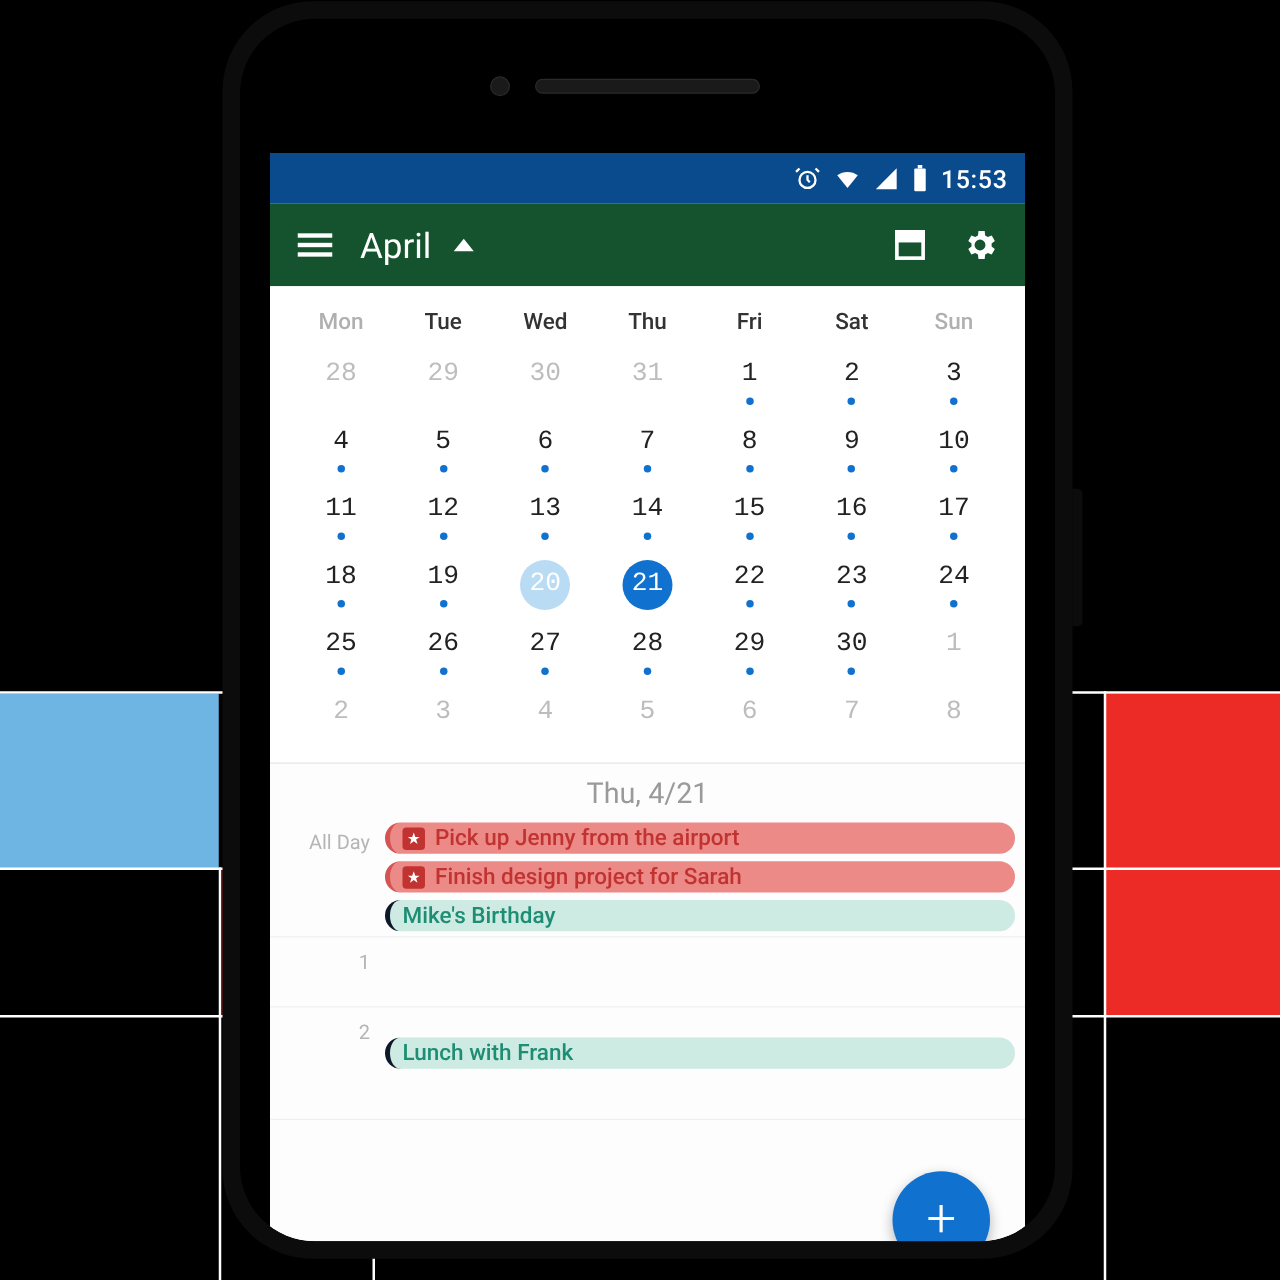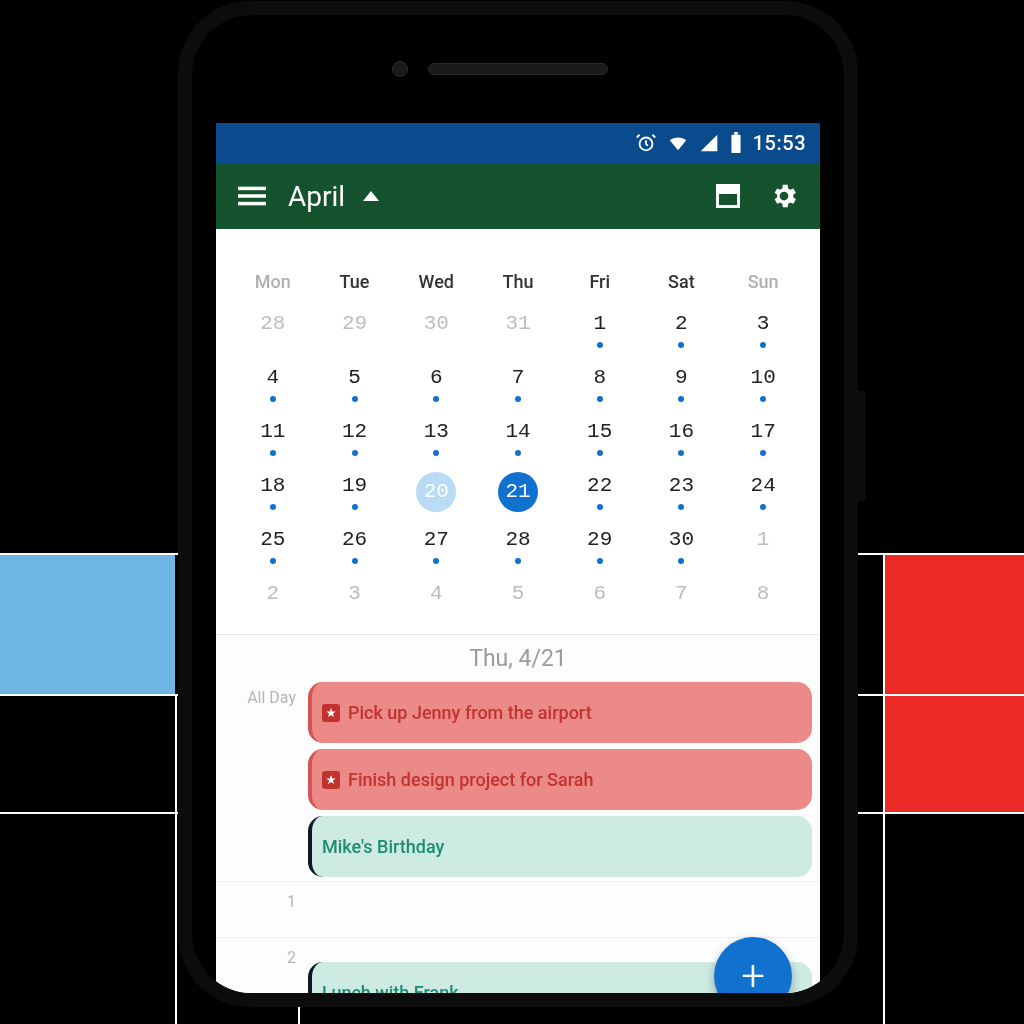--- a/index.html
+++ b/index.html
@@ -79,21 +79,21 @@
     padding: 0 8px;
   }
   .icon-btn {
     width:56px; height:56px; display:flex; align-items:center; justify-content:center;
     cursor:pointer;
   }
   .app-title { font-size:28px; font-weight:400; margin-left:8px; display:flex; align-items:center; gap:18px; flex:1; }
   .chevron-up { width:0; height:0; border-left:8px solid transparent; border-right:8px solid transparent; border-bottom:10px solid #fff; }
 
   
-  .calendar { background:#fff; padding: 8px 16px 6px; margin-top: 24px; }
+  .calendar { background:#fff; padding: 8px 16px 6px; }
   .cal-row { display:grid; grid-template-columns: repeat(7,1fr); }
   .cal-head { text-align:center; font-size:18px; color:#333; padding:10px 0 12px; font-weight:500;}
   .cal-head.dim { color:#b0b0b0; }
   .cal-cell {
     text-align:center; padding: 6px 0 8px;
     font-size:21px; color:#222; cursor:pointer;
     position:relative; height:54px;
     display:flex; flex-direction:column; align-items:center; justify-content:flex-start;
   }
   .cal-cell .num { line-height:28px; font-weight:500;font-family:Liberation Mono, monospace;}
@@ -108,21 +108,21 @@
     display:flex; align-items:center; justify-content:center;
   }
 
   
   .agenda { flex:1; border-top:1px solid #e6e6e6; overflow:hidden; background:#fdfdfd; position:relative;}
   .agenda-date { text-align:center; color:#9a9a9a; font-size:23px; padding:10px 0 6px; }
   .agenda-row { display:flex; border-bottom:1px solid #f0f0f0; }
   .agenda-time { width:92px; text-align:right; padding:10px 12px 0 0; color:#b5b5b5; font-size:16px; }
   .agenda-events { flex:1; padding:4px 8px 4px 0; display:flex; flex-direction:column; gap:6px; }
   .event {
-    border-radius:15px; padding:20px 10px; font-size:18px; display:flex; align-items:center; gap:8px;
+    border-radius:15px; padding:2px 10px; font-size:18px; display:flex; align-items:center; gap:8px;
     cursor:pointer;
   }
   .event.red { background:#ec8a87; color:#b52825; border-left:4px solid #d35452;}
   .event.red .etxt { color:#c13331; font-weight:500;}
   .event.teal { background:#cdeae3; color:#1d8d74; border-left:4px solid #0f172a;}
   .event.teal .etxt { color:#1d8d74; font-weight:500;}
   .wl-icon { width:18px; height:18px; background:#c13331; border-radius:3px; display:flex;align-items:center;justify-content:center;}
   .wl-icon svg { fill:#fff; }
   .agenda-hour { height:56px; }
   .agenda-hour.tall { height:90px; }

